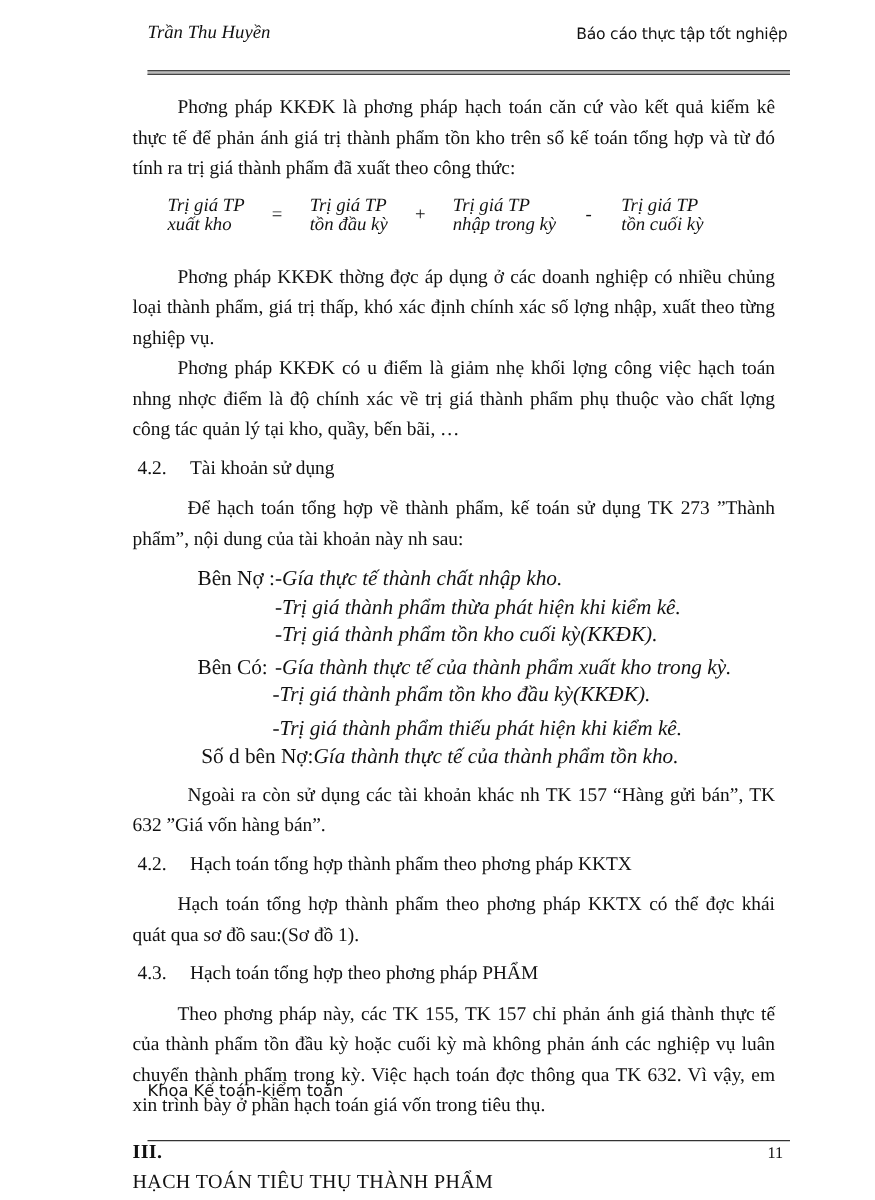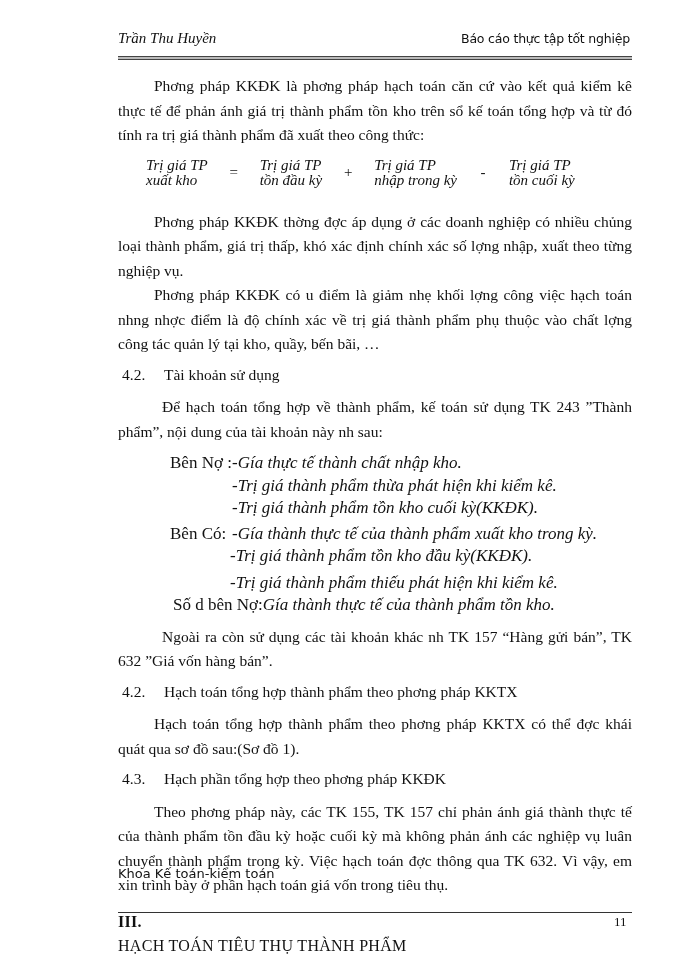--- a/index.html
+++ b/index.html
@@ -1,23 +1,23 @@
 <!DOCTYPE html>
 <html><head>
 <meta charset="utf-8">
 <style>
   html, body { margin: 0; padding: 0; background: #ffffff; }
   body { width: 700px; height: 960px; position: relative; overflow: hidden;
          font-family: "Liberation Serif", serif; color: #111; }
-  .header { position: absolute; left: 118px; top: 26px; width: 512px; height: 26px; }
+  .header { position: absolute; left: 118px; top: 14px; width: 512px; height: 26px; }
   .header .author { position: absolute; left: 0; top: 4px; font-style: italic; font-size: 15px; }
   .header .title { position: absolute; right: 0; top: 5px; font-family: "DejaVu Sans", sans-serif; font-size: 12.5px; letter-spacing: -0.2px; }
   .header-rule { position: absolute; left: 118px; top: 56px; width: 514px; height: 4px;
                  border-top: 1px solid #444; border-bottom: 1px solid #444; background: #bbb; box-sizing: border-box; }
-  .page { position: absolute; left: 118px; top: 74px; width: 514px; font-size: 15.5px; line-height: 24.5px; }
+  .page { position: absolute; left: 106px; top: 74px; width: 514px; font-size: 15.5px; line-height: 24.5px; }
   p { margin: 0; text-align: justify; }
   .indent { text-indent: 36px; }
   .mt { margin-top: 8px; }
   .formula { display: flex; align-items: center; margin: 10px 0 22px 28px; font-style: italic; font-size: 15px; line-height: 15px; }
   .formula .term { display: flex; flex-direction: column; }
   .formula .op { font-style: normal; width: 52px; text-align: center; }
   .heading { display: flex; margin-top: 6px; }
   .heading .num { width: 42px; padding-left: 4px; }
   .acct { margin-left: 52px; font-size: 17px; line-height: 22.5px; }
   .acct .row { display: flex; }
@@ -66,21 +66,21 @@
   </div>
 
   <p class="indent mt">Phơng pháp KKĐK thờng đợc áp dụng ở các doanh nghiệp có nhiều chủng loại thành phẩm, giá trị thấp, khó xác định chính xác số lợng nhập, xuất theo từng nghiệp vụ.</p>
   <p class="indent">Phơng pháp KKĐK có u điểm là giảm nhẹ khối lợng công việc hạch toán nhng nhợc điểm là độ chính xác về trị giá thành phẩm phụ thuộc vào chất lợng công tác quản lý tại kho, quầy, bến bãi, …</p>
 
   <div class="heading mt">
     <span class="num">4.2.</span>
     <span>Tài khoản sử dụng</span>
   </div>
 
-  <p class="indent mt" style="text-indent:44px">Để hạch toán tổng hợp về thành phẩm, kế toán sử dụng TK 243 ”Thành phẩm”, nội dung của tài khoản này nh sau:</p>
+  <p class="indent mt" style="text-indent:44px">Để hạch toán tổng hợp về thành phẩm, kế toán sử dụng TK 273 ”Thành phẩm”, nội dung của tài khoản này nh sau:</p>
 
   <div class="acct mt">
     <div class="row">
       <span class="lbl">Bên Nợ :</span>
       <span class="it">-Gía thực tế thành chất nhập kho.</span>
     </div>
     <div class="sub">-Trị giá thành phẩm thừa phát hiện khi kiểm kê.</div>
     <div class="sub">-Trị giá thành phẩm tồn kho cuối kỳ(KKĐK).</div>
     <div class="row" style="margin-top:3px">
       <span class="lbl">Bên Có:</span>
@@ -98,21 +98,21 @@
 
   <div class="heading mt">
     <span class="num">4.2.</span>
     <span>Hạch toán tổng hợp thành phẩm theo phơng pháp KKTX</span>
   </div>
 
   <p class="indent mt">Hạch toán tổng hợp thành phẩm theo phơng pháp KKTX có thể đợc khái quát qua sơ đồ sau:(Sơ đồ 1).</p>
 
   <div class="heading mt">
     <span class="num">4.3.</span>
-    <span>Hạch phần tổng hợp theo phơng pháp KKĐK</span>
+    <span>Hạch toán tổng hợp theo phơng pháp PHẨM</span>
   </div>
 
   <p class="indent mt">Theo phơng pháp này, các TK 155, TK 157 chỉ phản ánh giá thành thực tế của thành phẩm tồn đầu kỳ hoặc cuối kỳ mà không phản ánh các nghiệp vụ luân chuyển thành phẩm trong kỳ. Việc hạch toán đợc thông qua TK 632. Vì vậy, em xin trình bày ở phần hạch toán giá vốn trong tiêu thụ.</p>
 
   <div class="section">
     <span class="num">III.</span>
     <span>HẠCH TOÁN TIÊU THỤ THÀNH PHẨM</span>
   </div>
 </div>
 

